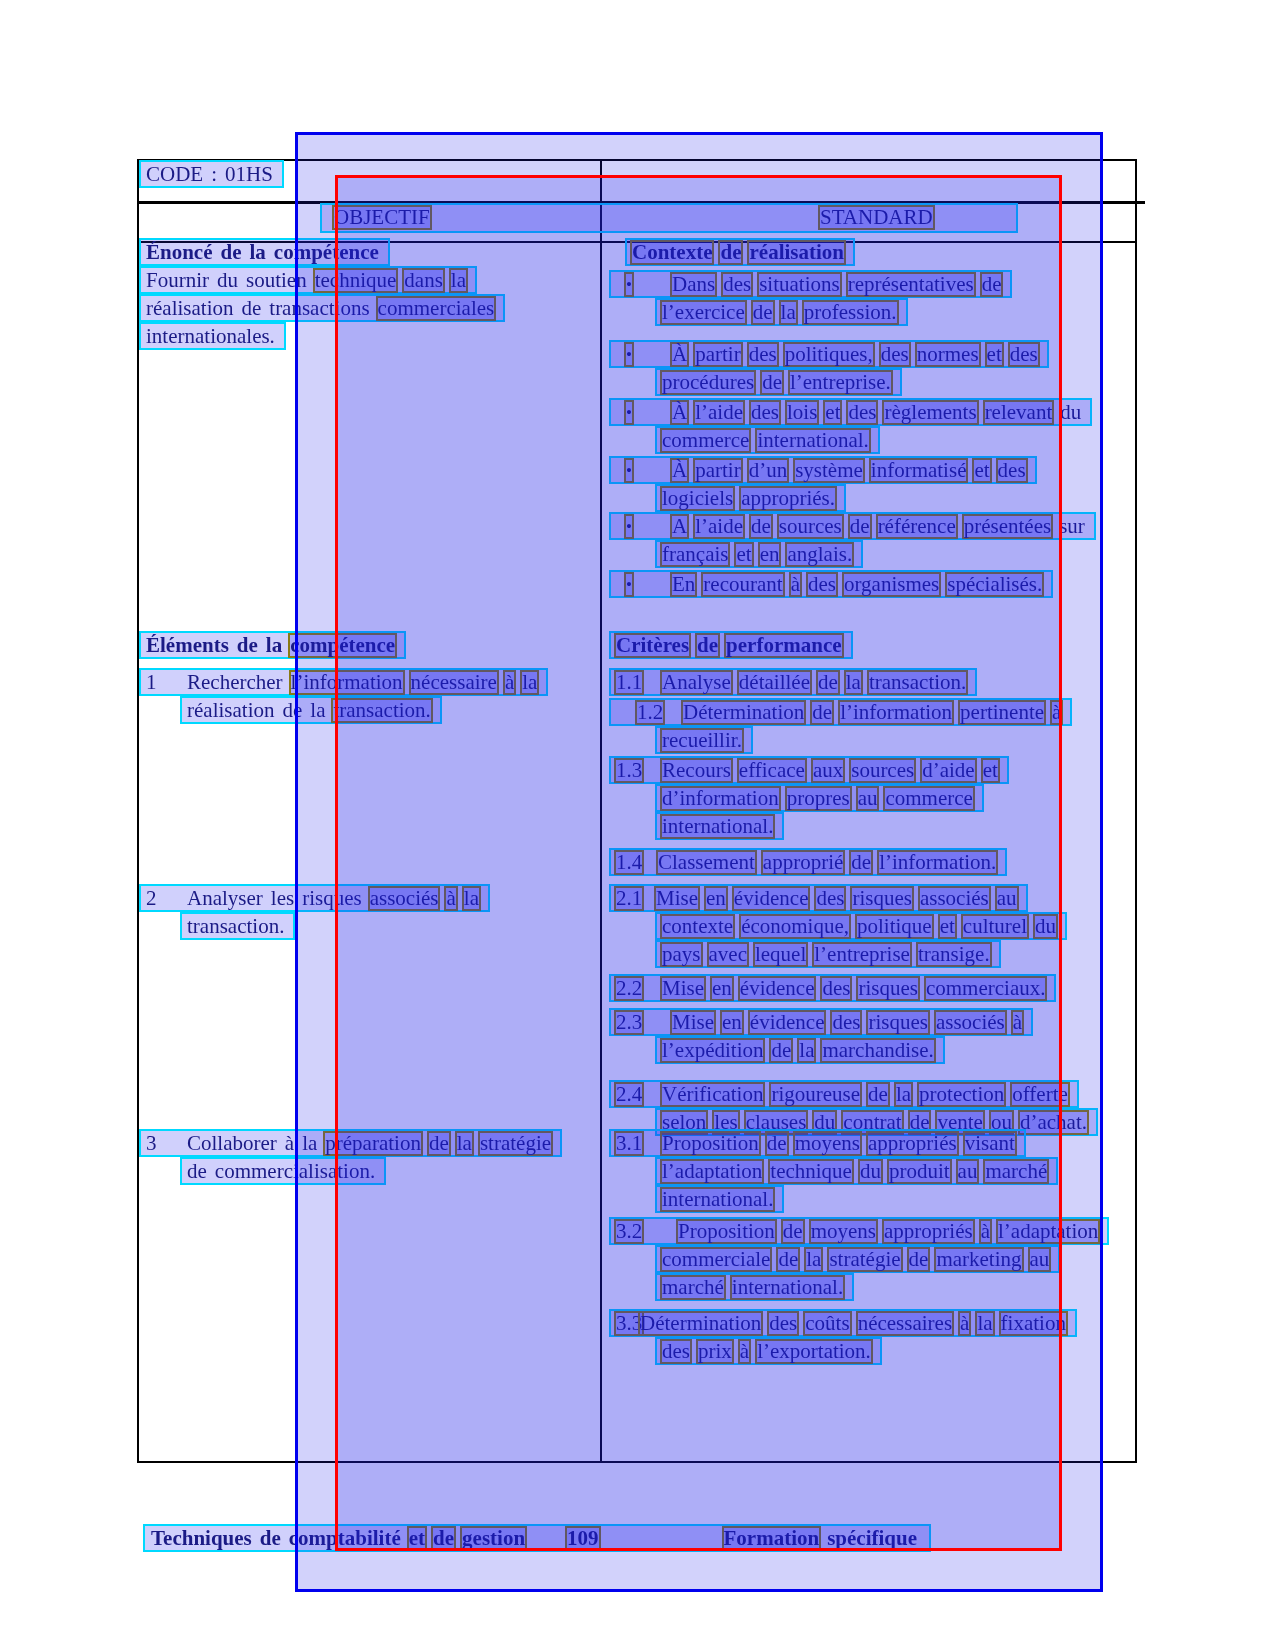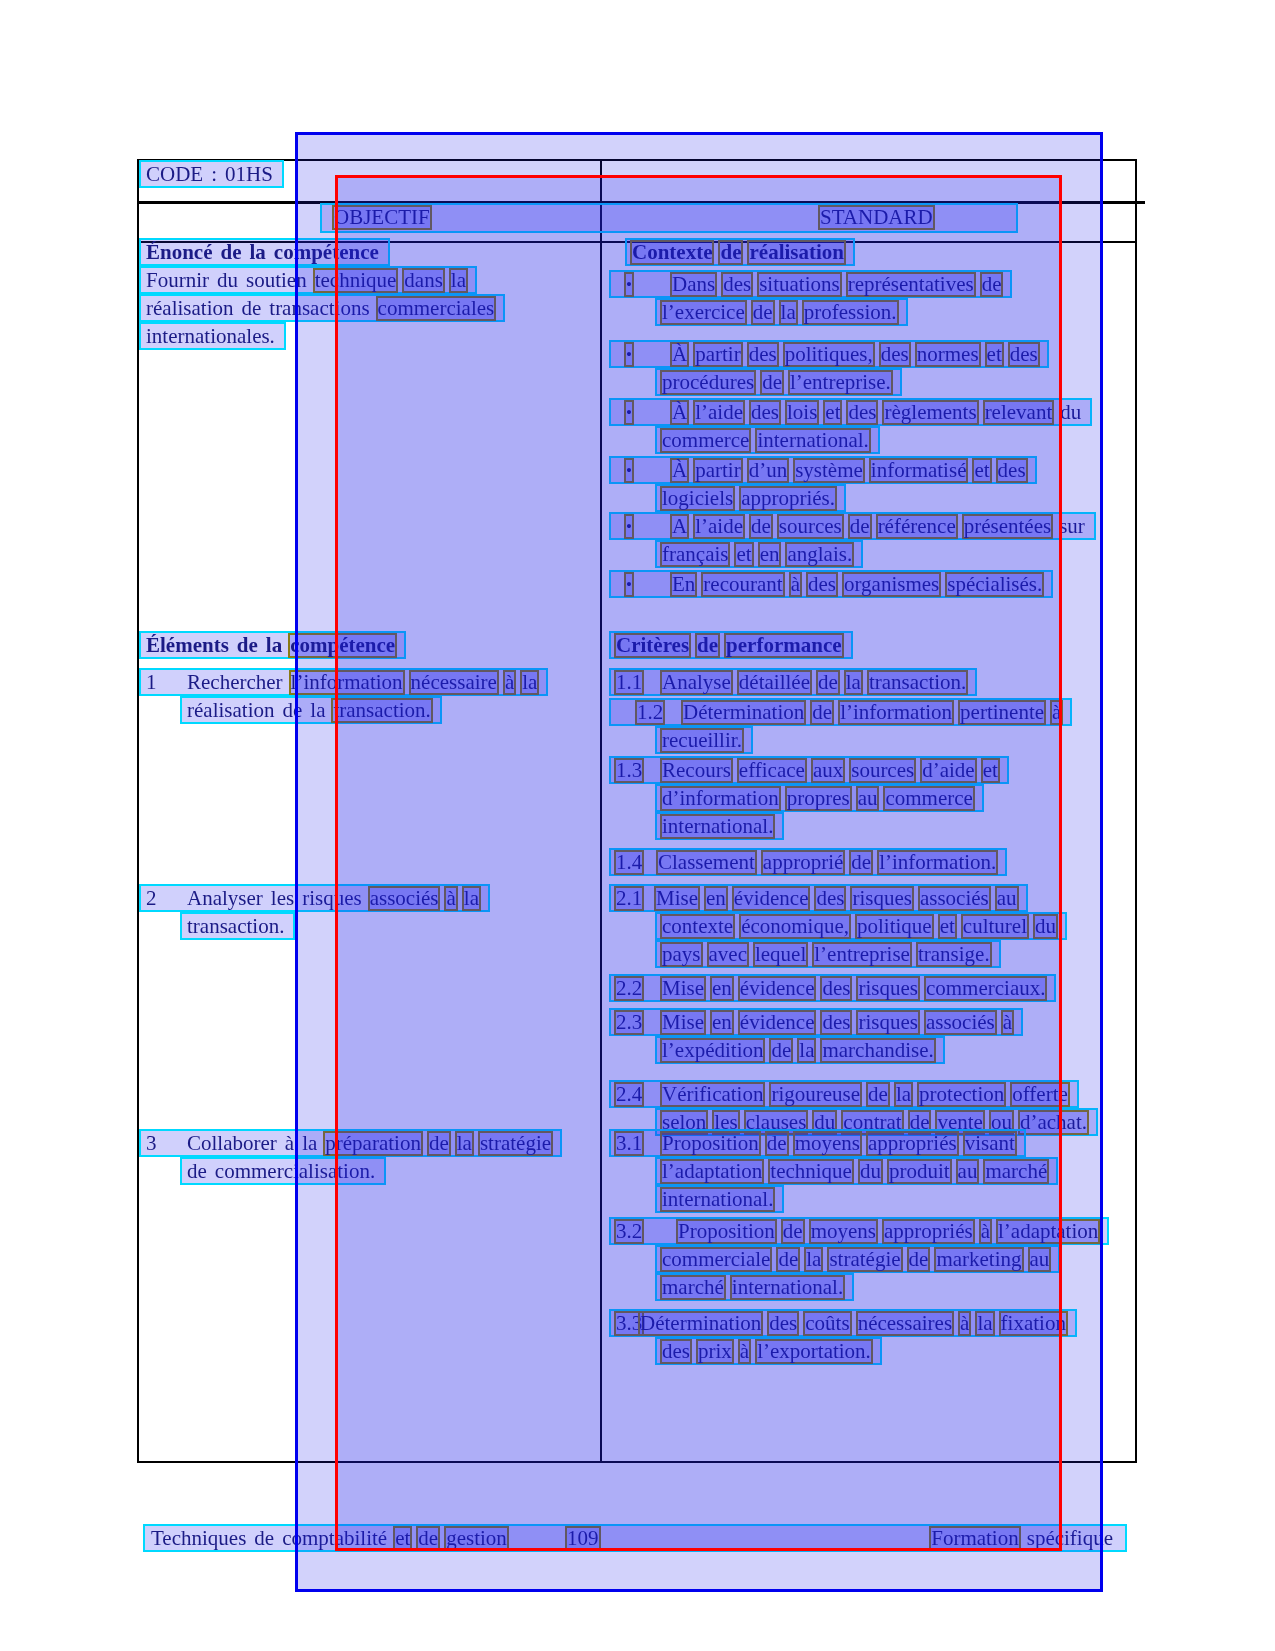--- a/index.html
+++ b/index.html
@@ -116,41 +116,41 @@
       </div>
       <div class="abs" style="left: 139px; top: 884px;">
         <div class="linebox"><span class="marker" style="width: 41px;"><span class="w">2</span></span><span class="w">Analyser</span><span class="w">les</span><span class="w">risques</span><span class="w olive">associés</span><span class="w olive">à</span><span class="w olive">la</span></div>
         <div class="linebox" style="margin-left: 41px;"><span class="w">transaction.</span></div>
       </div>
       <div class="abs" style="left: 609px; top: 884px;">
         <div class="linebox"><span class="marker" style="width: 40px;"><span class="w olive">2.1</span></span><span class="w olive">Mise</span><span class="w olive">en</span><span class="w olive">évidence</span><span class="w olive">des</span><span class="w olive">risques</span><span class="w olive">associés</span><span class="w olive">au</span></div>
         <div class="linebox" style="margin-left: 46px;"><span class="w olive">contexte</span><span class="w olive">économique,</span><span class="w olive">politique</span><span class="w olive">et</span><span class="w olive">culturel</span><span class="w olive">du</span></div>
         <div class="linebox" style="margin-left: 46px;"><span class="w olive">pays</span><span class="w olive">avec</span><span class="w olive">lequel</span><span class="w olive">l’entreprise</span><span class="w olive">transige.</span></div>
         <div class="linebox" style="margin-top: 6px;"><span class="marker" style="width: 46px;"><span class="w olive">2.2</span></span><span class="w olive">Mise</span><span class="w olive">en</span><span class="w olive">évidence</span><span class="w olive">des</span><span class="w olive">risques</span><span class="w olive">commerciaux.</span></div>
-        <div class="linebox" style="margin-top: 6px;"><span class="marker" style="width: 46px;"><span class="w olive">2.3</span></span><span class="w olive">Mise</span><span class="w olive">en</span><span class="w olive">évidence</span><span class="w olive">des</span><span class="w olive">risques</span><span class="w olive">associés</span><span class="w olive">à</span></div>
+        <div class="linebox" style="margin-top: 6px;"><span class="marker" style="width: 56px;"><span class="w olive">2.3</span></span><span class="w olive">Mise</span><span class="w olive">en</span><span class="w olive">évidence</span><span class="w olive">des</span><span class="w olive">risques</span><span class="w olive">associés</span><span class="w olive">à</span></div>
         <div class="linebox" style="margin-left: 46px;"><span class="w olive">l’expédition</span><span class="w olive">de</span><span class="w olive">la</span><span class="w olive">marchandise.</span></div>
         <div class="linebox" style="margin-top: 16px;"><span class="marker" style="width: 46px;"><span class="w olive">2.4</span></span><span class="w olive">Vérification</span><span class="w olive">rigoureuse</span><span class="w olive">de</span><span class="w olive">la</span><span class="w olive">protection</span><span class="w olive">offerte</span></div>
         <div class="linebox" style="margin-left: 46px;"><span class="w olive">selon</span><span class="w olive">les</span><span class="w olive">clauses</span><span class="w olive">du</span><span class="w olive">contrat</span><span class="w olive">de</span><span class="w olive">vente</span><span class="w olive">ou</span><span class="w olive">d’achat.</span></div>
       </div>
       <div class="abs" style="left: 139px; top: 1129px;">
         <div class="linebox"><span class="marker" style="width: 41px;"><span class="w">3</span></span><span class="w">Collaborer</span><span class="w">à</span><span class="w">la</span><span class="w olive">préparation</span><span class="w olive">de</span><span class="w olive">la</span><span class="w olive">stratégie</span></div>
         <div class="linebox" style="margin-left: 41px;"><span class="w">de</span><span class="w">commercialisation.</span></div>
       </div>
       <div class="abs" style="left: 609px; top: 1129px;">
         <div class="linebox"><span class="marker" style="width: 46px;"><span class="w olive">3.1</span></span><span class="w olive">Proposition</span><span class="w olive">de</span><span class="w olive">moyens</span><span class="w olive">appropriés</span><span class="w olive">visant</span></div>
         <div class="linebox" style="margin-left: 46px;"><span class="w olive">l’adaptation</span><span class="w olive">technique</span><span class="w olive">du</span><span class="w olive">produit</span><span class="w olive">au</span><span class="w olive">marché</span></div>
         <div class="linebox" style="margin-left: 46px;"><span class="w olive">international.</span></div>
         <div class="linebox" style="margin-top: 4px;"><span class="marker" style="width: 62px;"><span class="w olive">3.2</span></span><span class="w olive">Proposition</span><span class="w olive">de</span><span class="w olive">moyens</span><span class="w olive">appropriés</span><span class="w olive">à</span><span class="w olive">l’adaptation</span></div>
         <div class="linebox" style="margin-left: 46px;"><span class="w olive">commerciale</span><span class="w olive">de</span><span class="w olive">la</span><span class="w olive">stratégie</span><span class="w olive">de</span><span class="w olive">marketing</span><span class="w olive">au</span></div>
         <div class="linebox" style="margin-left: 46px;"><span class="w olive">marché</span><span class="w olive">international.</span></div>
         <div class="linebox" style="margin-top: 8px;"><span class="marker" style="width: 24px;"><span class="w olive">3.3</span></span><span class="w olive">Détermination</span><span class="w olive">des</span><span class="w olive">coûts</span><span class="w olive">nécessaires</span><span class="w olive">à</span><span class="w olive">la</span><span class="w olive">fixation</span></div>
         <div class="linebox" style="margin-left: 46px;"><span class="w olive">des</span><span class="w olive">prix</span><span class="w olive">à</span><span class="w olive">l’exportation.</span></div>
       </div>
       <div class="abs" style="left: 143px; top: 1524px;">
-        <div class="footer-box" style="width: 984px;">
+        <div class="footer-box" style="width: 788px; font-weight: bold;">
           <span class="seg" style="left: 4px;"><span class="w">Techniques</span><span class="w">de</span><span class="w">comptabilité</span><span class="w olive">et</span><span class="w olive">de</span><span class="w olive">gestion</span></span>
           <span class="seg" style="left: 420px;"><span class="w olive">109</span></span>
           <span class="seg" style="right: 6px;"><span class="w olive">Formation</span><span class="w">spécifique</span></span>
         </div>
       </div>
     </div>
 
   <div class="abs overlay-blue"></div>
   <div class="abs overlay-red"></div>
 </div>

